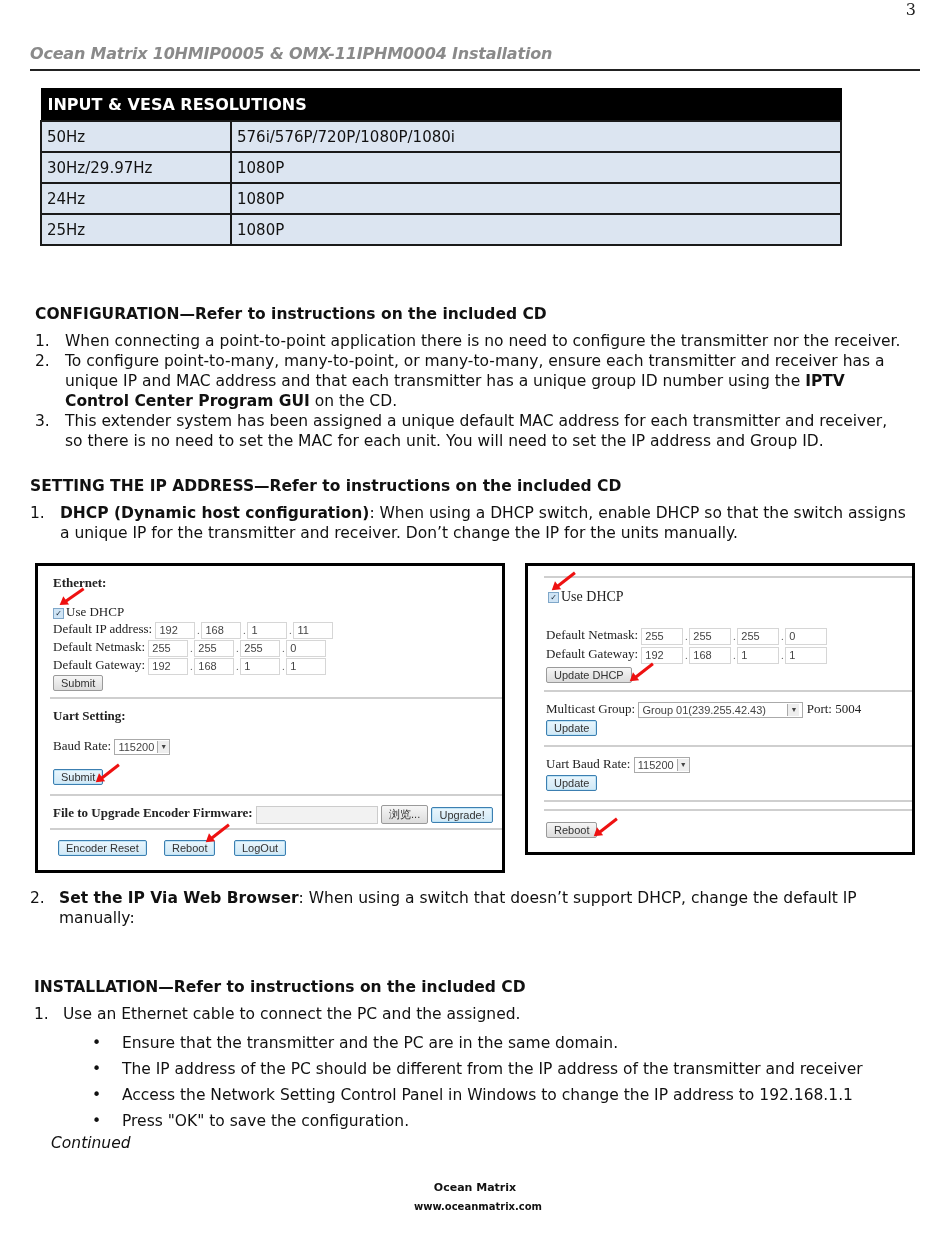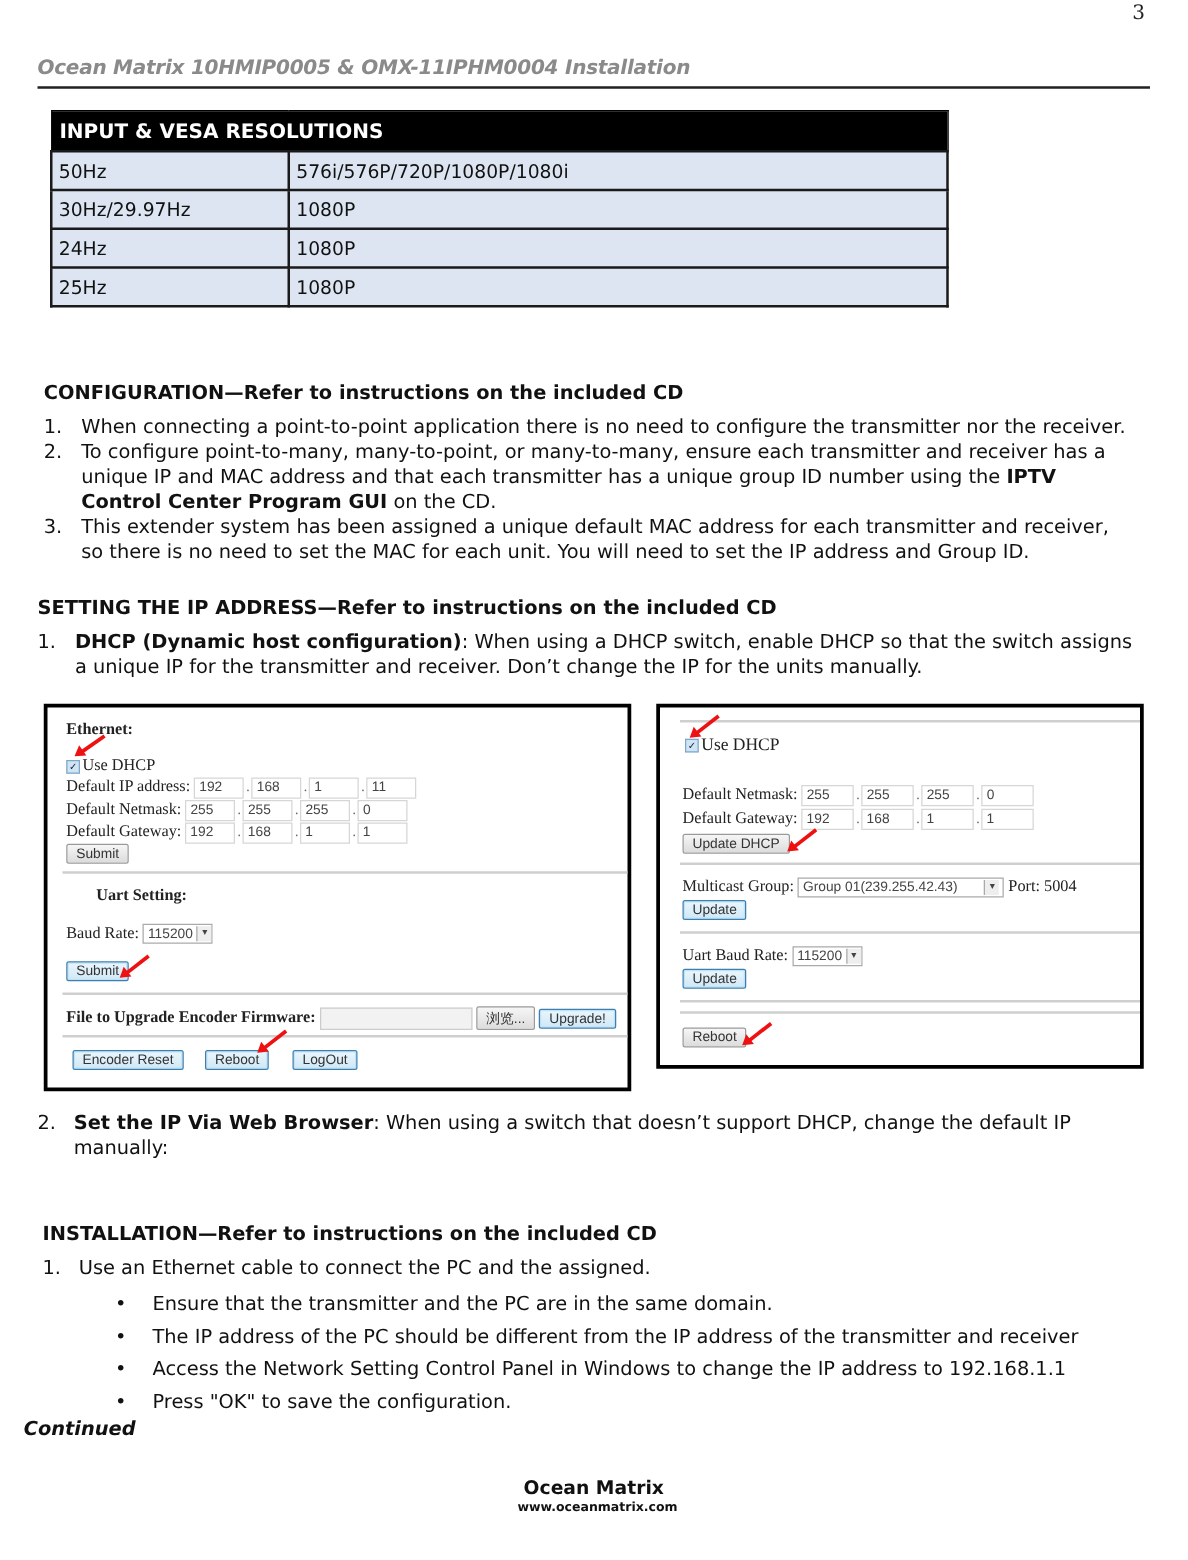--- a/index.html
+++ b/index.html
@@ -3,21 +3,21 @@
 <meta charset="utf-8">
 <style>
   html, body { margin: 0; padding: 0; background: #ffffff; }
   body { width: 950px; height: 1248px; position: relative; overflow: hidden;
          font-family: "DejaVu Sans", sans-serif; color: #111; }
   .abs { position: absolute; }
   .page-num { right: 34px; top: 0px; font-family: "DejaVu Serif", serif; font-size: 16px; color: #222; }
   .doc-header { left: 30px; top: 44px; font-size: 16px; font-weight: bold; font-style: italic; color: #8a8a8a; letter-spacing: -0.2px; }
   .header-rule { left: 30px; top: 69px; width: 890px; height: 2px; background: #222; }
 
-  table.res { position: absolute; left: 40px; top: 88px; width: 719px; border-collapse: collapse; font-size: 15px; }
+  table.res { position: absolute; left: 40px; top: 88px; width: 802px; border-collapse: collapse; font-size: 15px; }
   table.res th { background: #000; color: #fff; text-align: left; font-weight: bold; height: 31px; padding: 0 6px; font-size: 16px; border: 1.5px solid #000; }
   table.res td { background: #dce5f1; height: 29px; padding: 0 5px; border: 2px solid #1a1a1a; }
   table.res td.c1 { width: 178px; }
 
   .sec-title { font-size: 15.5px; font-weight: bold; }
   .body-text { font-size: 15.5px; line-height: 20px; }
   ol.list { margin: 0; padding: 0; list-style: none; }
   ol.list li { position: relative; padding-left: 30px; }
   ol.list li .num { position: absolute; left: 0; }
   ul.bul { margin: 0; padding: 0; list-style: none; }
@@ -35,21 +35,21 @@
          background: linear-gradient(#f6f6f6, #dcdcdc); vertical-align: middle; }
   .btn.blue { border-color: #3c7fb1; box-shadow: inset 0 0 0 1px #bfe3f5; background: linear-gradient(#eaf6fd, #d0e8f6); }
   .chk { display: inline-block; width: 9px; height: 9px; border: 1px solid #7fa7c9; background: #cfe4f5; vertical-align: middle; font-size: 8px; line-height: 9px; text-align: center; color: #123; margin-right: 2px; }
   .sel { display: inline-block; border: 1px solid #aaa; height: 14px; font-family: "Liberation Sans", sans-serif; font-size: 11px; line-height: 14px; padding: 0 0 0 3px; vertical-align: middle; background: #fff; color:#444; }
   .sel .arr { display: inline-block; width: 11px; height: 12px; border-left: 1px solid #aaa; margin-left: 3px; text-align: center; font-size: 7px; line-height: 12px; background: #eee; vertical-align: top; margin-top:1px; }
   .hr { position: absolute; height: 2px; background: #cfcfcf; }
   .file-in { display: inline-block; width: 120px; height: 16px; border: 1px solid #ccc; background: #f2f2f2; vertical-align: middle; }
   .arrow { position: absolute; width: 24px; height: 3px; background: #e11; transform-origin: left center; }
   .arrow::after { content: ""; position: absolute; left: -5px; top: -4px; border-right: 8px solid #e11; border-top: 5.5px solid transparent; border-bottom: 5.5px solid transparent; }
 
-  .footer-name { left: 0; width: 950px; top: 1181px; text-align: center; font-weight: bold; font-size: 15px; }
+  .footer-name { left: 0; width: 950px; top: 1181px; text-align: center; font-weight: bold; font-size: 11px; }
   .footer-url { left: 3px; width: 950px; top: 1201px; text-align: center; font-weight: bold; font-size: 10px; }
 </style>
 </head>
 <body>
 
 <div class="abs page-num">3</div>
 <div class="abs doc-header">Ocean Matrix 10HMIP0005 &amp; OMX-11IPHM0004 Installation</div>
 <div class="abs header-rule"></div>
 
 <table class="res">
@@ -93,21 +93,21 @@
   <div class="arrow" style="left:26px; top:35px; transform: rotate(-35deg);"></div>
   <div class="row lbl" style="left:15px; top:38px;"><span class="chk">✓</span><span>Use DHCP</span></div>
   <div class="row lbl" style="left:15px; top:55px;"><span>Default IP address:</span>
     <span class="ipbox" style="width:32px">192</span><span class="dot">.</span><span class="ipbox" style="width:32px">168</span><span class="dot">.</span><span class="ipbox" style="width:32px">1</span><span class="dot">.</span><span class="ipbox" style="width:32px">11</span></div>
   <div class="row lbl" style="left:15px; top:73px;"><span>Default Netmask:</span>
     <span class="ipbox" style="width:32px">255</span><span class="dot">.</span><span class="ipbox" style="width:32px">255</span><span class="dot">.</span><span class="ipbox" style="width:32px">255</span><span class="dot">.</span><span class="ipbox" style="width:32px">0</span></div>
   <div class="row lbl" style="left:15px; top:91px;"><span>Default Gateway:</span>
     <span class="ipbox" style="width:32px">192</span><span class="dot">.</span><span class="ipbox" style="width:32px">168</span><span class="dot">.</span><span class="ipbox" style="width:32px">1</span><span class="dot">.</span><span class="ipbox" style="width:32px">1</span></div>
   <div class="row" style="left:15px; top:109px;"><span class="btn">Submit</span></div>
   <div class="hr" style="left:12px; right:0; top:131px;"></div>
-  <div class="row lbl bold" style="left:15px; top:142px;margin-left:24px;">Uart Setting:</div>
+  <div class="row lbl bold" style="left:15px; top:142px;">Uart Setting:</div>
   <div class="row lbl" style="left:15px; top:172px;"><span>Baud Rate:</span>
     <span class="sel"><span>115200</span><span class="arr">▼</span></span></div>
   <div class="row" style="left:15px; top:203px;"><span class="btn blue">Submit</span></div>
   <div class="arrow" style="left:62px; top:212px; transform: rotate(-38deg);"></div>
   <div class="hr" style="left:12px; right:0; top:228px;"></div>
   <div class="row lbl bold" style="left:15px; top:239px;"><span>File to Upgrade Encoder Firmware:</span>
     <span class="file-in"></span>
     <span class="btn" style="font-weight:normal">浏览...</span>
     <span class="btn blue" style="font-weight:normal">Upgrade!</span></div>
   <div class="hr" style="left:12px; right:0; top:262px;"></div>
@@ -151,16 +151,16 @@
 <div class="abs sec-title" style="left:34px; top:978px;">INSTALLATION—Refer to instructions on the included CD</div>
 <div class="abs body-text" style="left:34px; top:1004px; width:880px;">
   <div style="position:relative; padding-left:29px;"><span style="position:absolute; left:0;">1.</span><span>Use an Ethernet cable to connect the PC and the assigned.</span></div>
 </div>
 <ul class="bul abs body-text" style="left:92px; top:1030px; width:820px; line-height:26px;">
   <li>Ensure that the transmitter and the PC are in the same domain.</li>
   <li>The IP address of the PC should be different from the IP address of the transmitter and receiver</li>
   <li>Access the Network Setting Control Panel in Windows to change the IP address to 192.168.1.1</li>
   <li>Press "OK" to save the configuration.</li>
 </ul>
-<div class="abs body-text" style="left:19px; top:1133px; font-style:italic;font-weight:bold;">Continued</div>
+<div class="abs body-text" style="left:51px; top:1133px; font-style:italic;">Continued</div>
 
 <div class="abs footer-name">Ocean Matrix</div>
 <div class="abs footer-url">www.oceanmatrix.com</div>
 
 </body></html>

